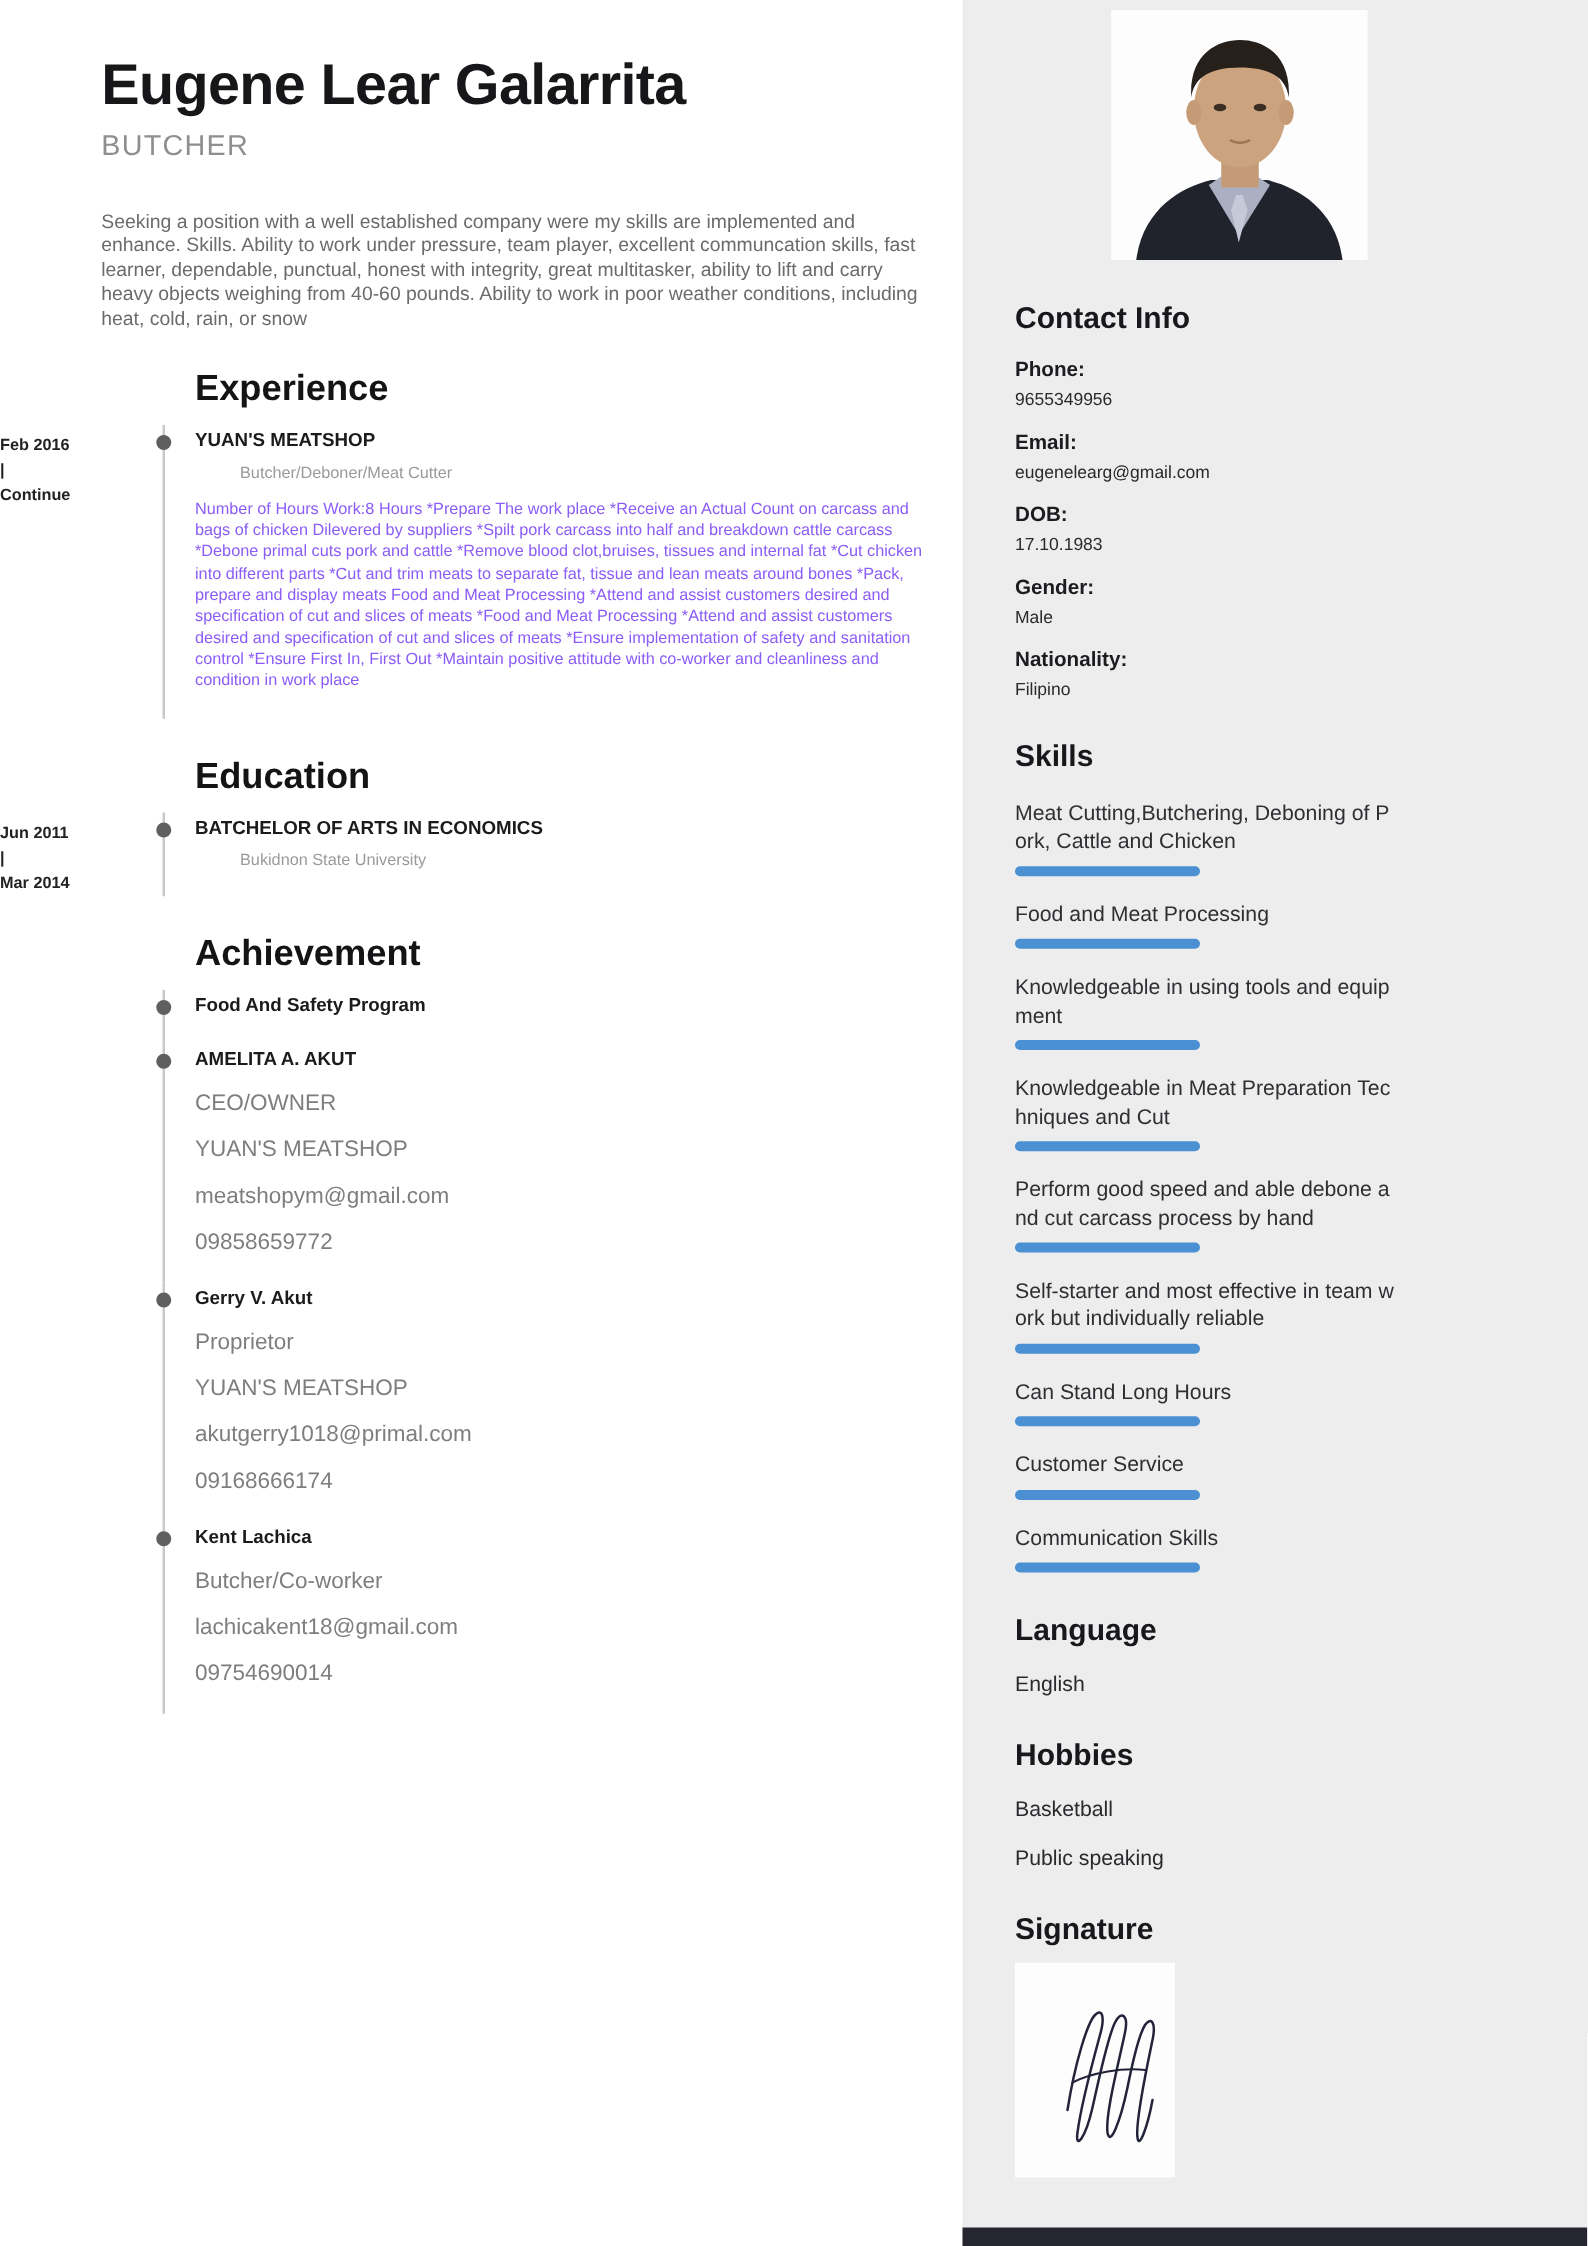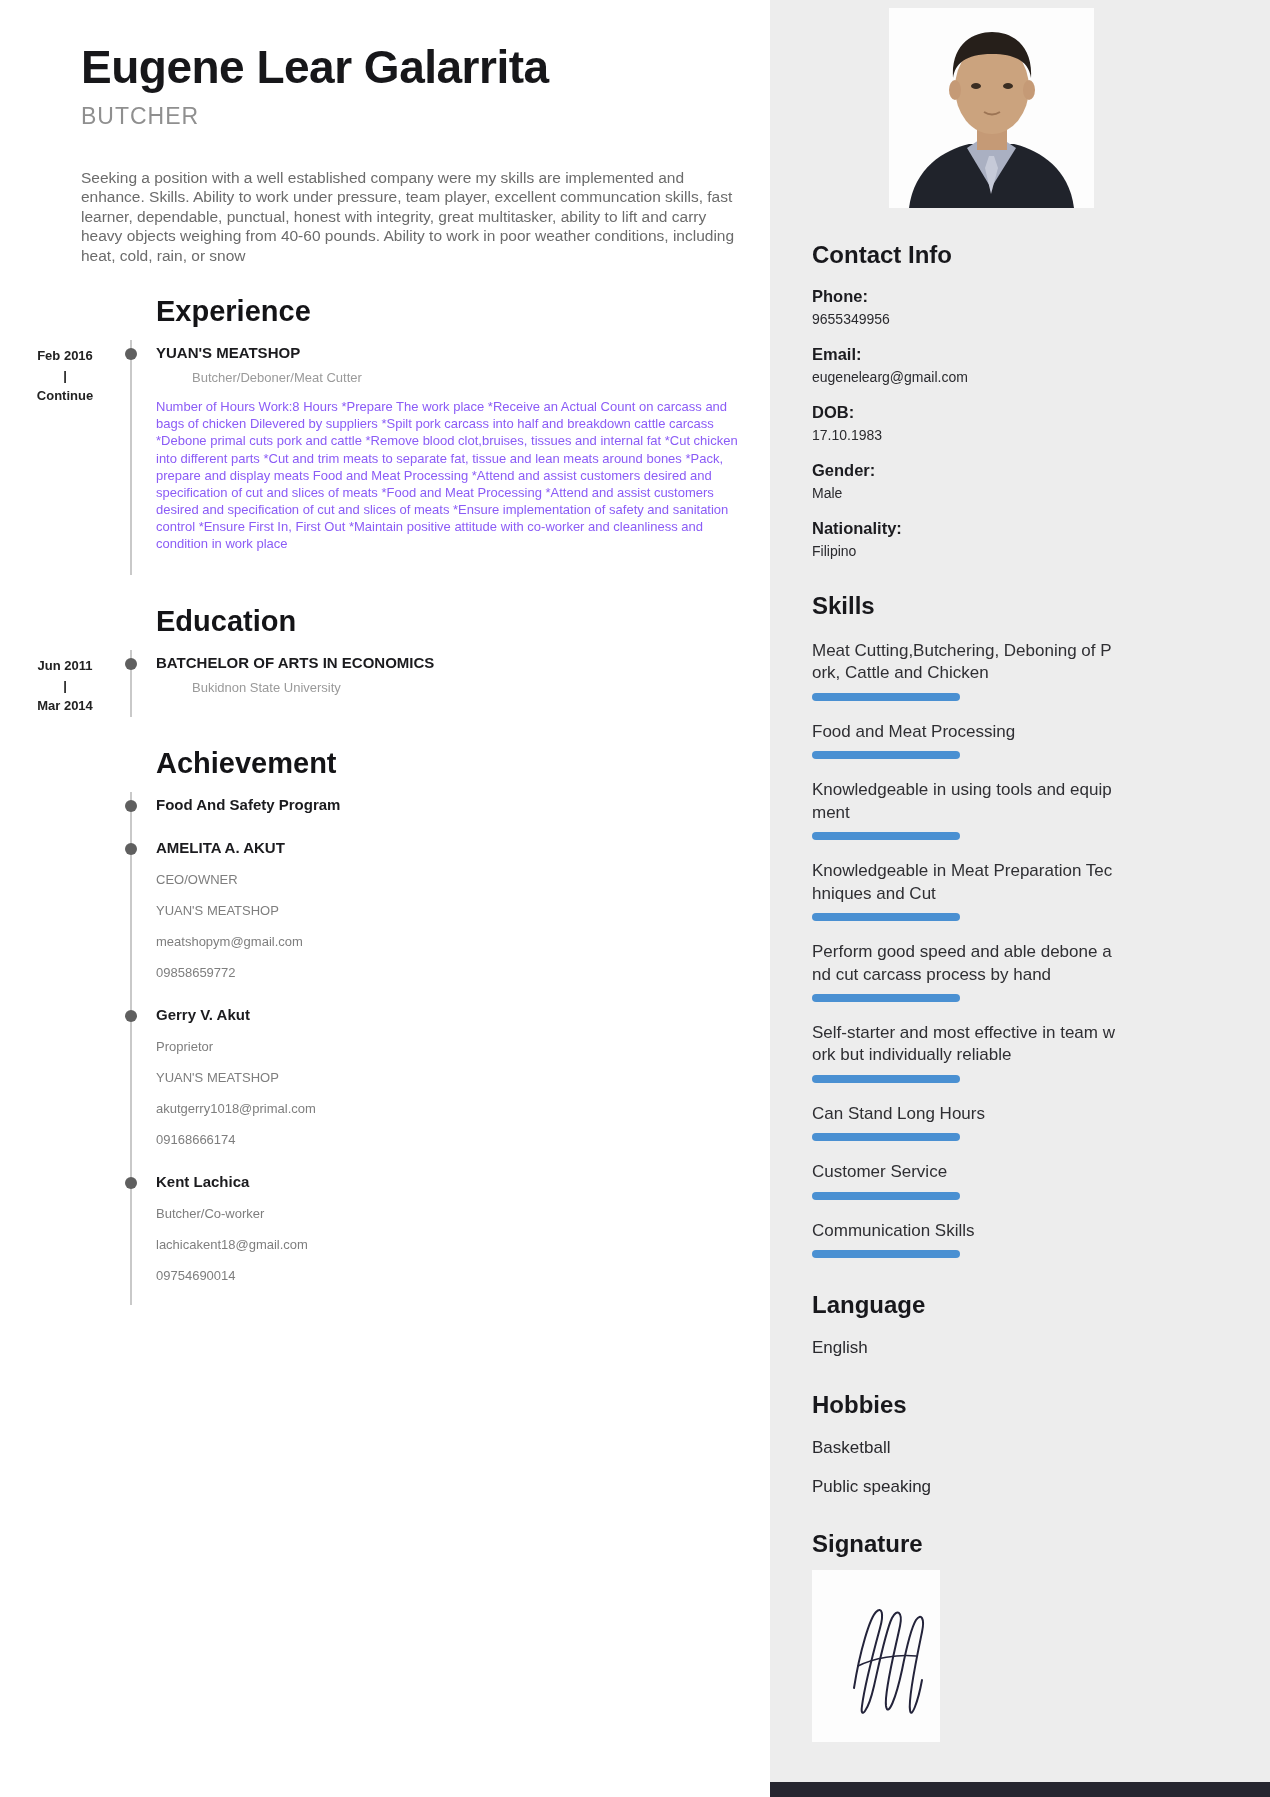--- a/index.html
+++ b/index.html
@@ -18,34 +18,34 @@
   .main { width:770px; flex:0 0 770px; }
   .header { padding:42px 30px 0 37px;margin-left:44px; }
   .name { font-size:46px; font-weight:700; color:#17171a; letter-spacing:-0.5px; line-height:1.1; }
   .job-title { font-size:23px; color:#8f8f8f; margin-top:10px; letter-spacing:1px; }
   .summary { margin-top:38px; font-size:15.5px; line-height:1.26; color:#6b6b6b; max-width:712px; }
 
   .sec-head-row { display:grid; grid-template-columns:130px 26px 1fr; }
   .sec-heading { font-size:29px; font-weight:700; color:#141417; margin:30px 0 12px 0; }
   .sec-body { display:grid; grid-template-columns:130px 26px 1fr; }
   .entry-dates {
-    text-align:center; font-size:13px; font-weight:700; color:#222;
+    text-align:left; font-size:13px; font-weight:700; color:#222;
     padding-top:6px; line-height:1.55;
   }
   .entry-rail { position:relative; border-left:2px solid #c9c9c9; }
   .entry-rail .dot {
     position:absolute; left:-7px; top:8px;
     width:12px; height:12px; border-radius:50%;
     background:#5f5f5f;
   }
   .entry-content { padding:4px 28px 22px 0; }
   .entry-title { font-size:15px; font-weight:700; color:#1b1b1e; }
   .entry-subtitle { font-size:13px; color:#9a9a9a; margin-top:9px;margin-left:36px; }
   .entry-desc { font-size:13px; color:#8b5cf6; line-height:1.32; margin-top:13px; max-width:590px; }
-  .ref-line { font-size:13px; color:#7e7e7e; margin-top:16px; }
+  .ref-line { font-size:18px; color:#7e7e7e; margin-top:16px; }
 
   
   .sidebar {
     width:500px; flex:0 0 500px;
     background:#ededed;
     position:relative;
     padding:8px 30px 0 42px;
   }
   .photo-wrap { width:100%; display:flex; justify-content:center; padding-right:70px; }
   .photo { width:205px; height:200px; background:#fdfdfd; }

